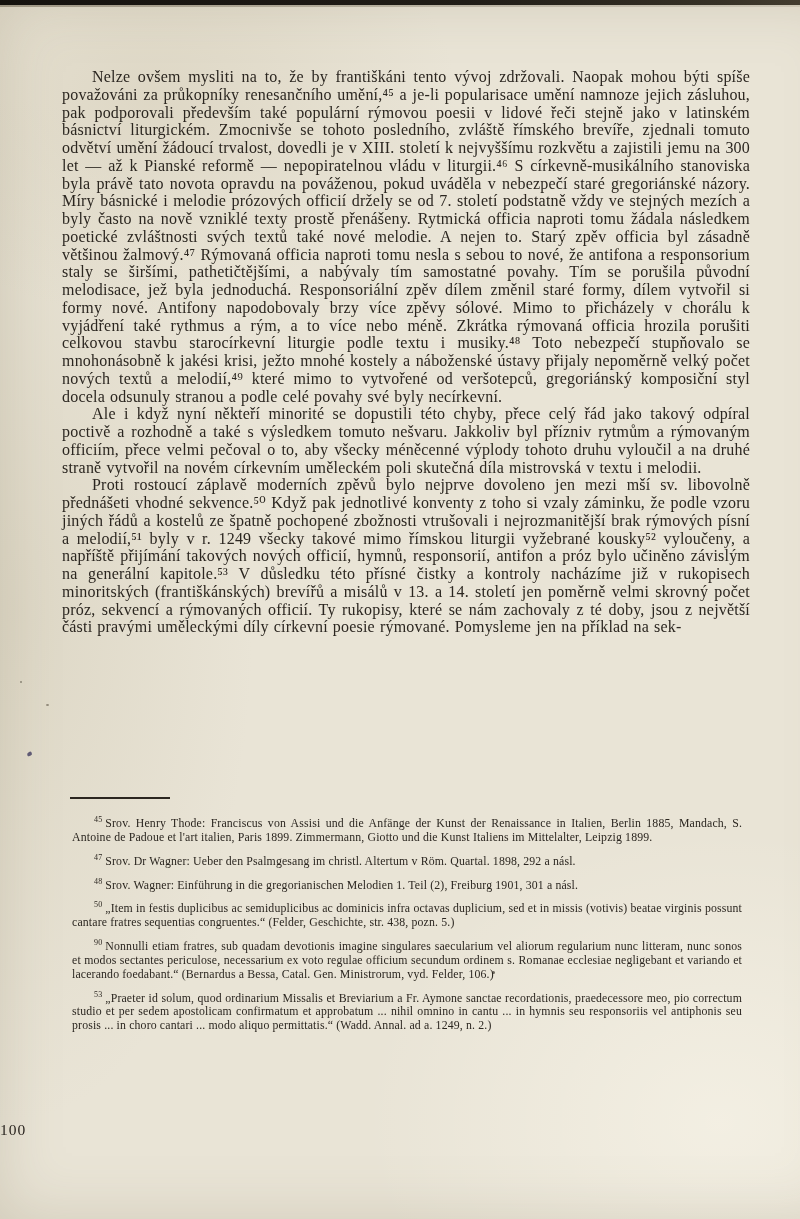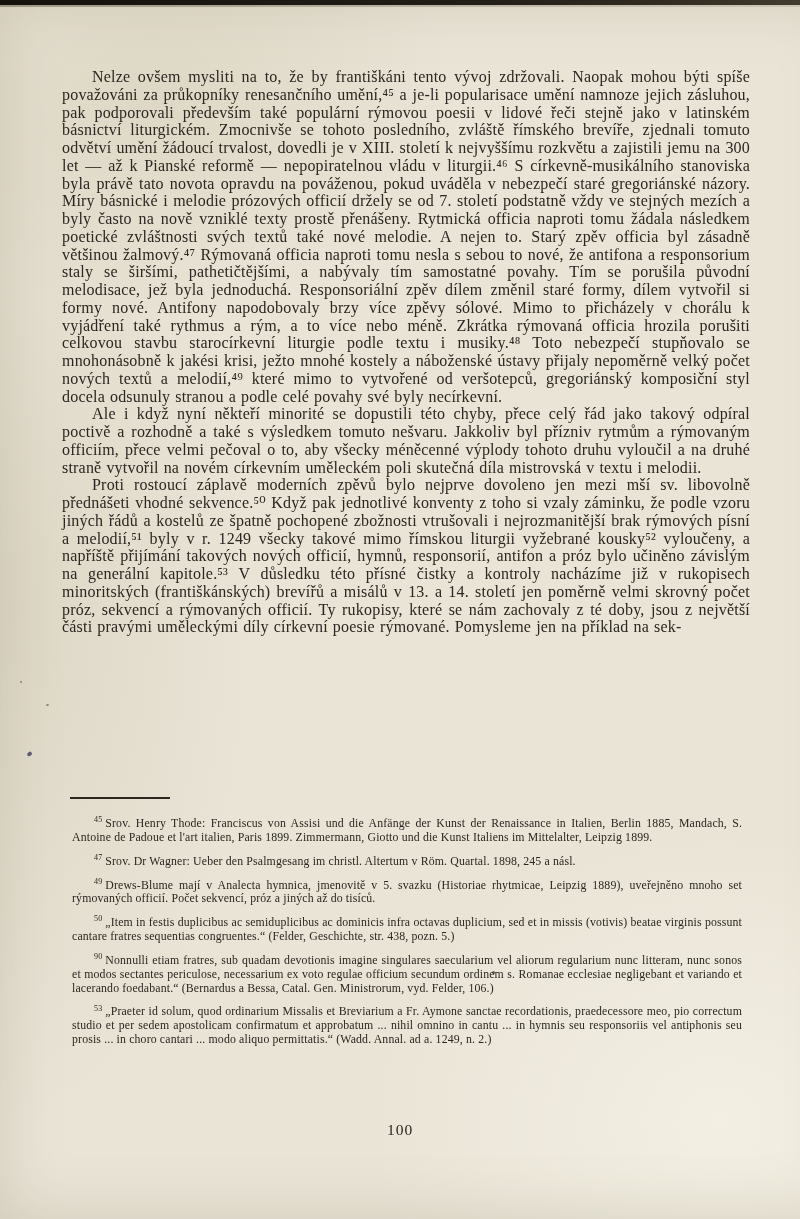--- a/index.html
+++ b/index.html
@@ -49,21 +49,21 @@
   }
   .footnotes p{margin:10px;text-indent:22px;}
   .fn-num{
     font-size:8px;
     vertical-align:super;
     line-height:0;
     padding-right:3px;
   }
   .page-number{
     position:absolute;top:1121px;left:0;width:800px;
-    text-align:center;
+    text-align:left;
     font-size:15.5px;letter-spacing:1px;
   }
   .speck{position:absolute;border-radius:50%;}
   .speck-1{left:27px;top:752px;width:5px;height:4px;background:#4a4566;opacity:.85;transform:rotate(-30deg);border-radius:60% 40% 50% 50%;}
   .speck-2{left:20px;top:681px;width:2px;height:2px;background:#6a6456;opacity:.7;}
   .speck-3{left:46px;top:704px;width:3px;height:2px;background:#5a5344;opacity:.6;}
   .speck-4{left:492px;top:971px;width:3px;height:3px;background:#3f3a30;opacity:.75;}
 </style>
 </head>
 <body>
@@ -79,21 +79,21 @@
   <main class="body-text">
     <p>Nelze ovšem mysliti na to, že by františkáni tento vývoj zdržovali. Naopak mohou býti spíše považováni za průkopníky renesančního umění,⁴⁵ a je-li popularisace umění namnoze jejich zásluhou, pak podporovali především také populární rýmovou poesii v lidové řeči stejně jako v latinském básnictví liturgickém. Zmocnivše se tohoto posledního, zvláště římského brevíře, zjednali tomuto odvětví umění žádoucí trvalost, dovedli je v XIII. století k nejvyššímu rozkvětu a zajistili jemu na 300 let — až k Pianské reformě — nepopiratelnou vládu v liturgii.⁴⁶ S církevně-musikálního stanoviska byla právě tato novota opravdu na pováženou, pokud uváděla v nebezpečí staré gregoriánské názory. Míry básnické i melodie prózových officií držely se od 7. století podstatně vždy ve stejných mezích a byly často na nově vzniklé texty prostě přenášeny. Rytmická officia naproti tomu žádala následkem poetické zvláštnosti svých textů také nové melodie. A nejen to. Starý zpěv officia byl zásadně většinou žalmový.⁴⁷ Rýmovaná officia naproti tomu nesla s sebou to nové, že antifona a responsorium staly se širšími, pathetičtějšími, a nabývaly tím samostatné povahy. Tím se porušila původní melodisace, jež byla jednoduchá. Responsoriální zpěv dílem změnil staré formy, dílem vytvořil si formy nové. Antifony napodobovaly brzy více zpěvy sólové. Mimo to přicházely v chorálu k vyjádření také rythmus a rým, a to více nebo méně. Zkrátka rýmovaná officia hrozila porušiti celkovou stavbu starocírkevní liturgie podle textu i musiky.⁴⁸ Toto nebezpečí stupňovalo se mnohonásobně k jakési krisi, ježto mnohé kostely a náboženské ústavy přijaly nepoměrně velký počet nových textů a melodií,⁴⁹ které mimo to vytvořené od veršotepců, gregoriánský komposiční styl docela odsunuly stranou a podle celé povahy své byly necírkevní.</p>
     <p>Ale i když nyní někteří minorité se dopustili této chyby, přece celý řád jako takový odpíral poctivě a rozhodně a také s výsledkem tomuto nešvaru. Jakkoliv byl přízniv rytmům a rýmovaným officiím, přece velmi pečoval o to, aby všecky méněcenné výplody tohoto druhu vyloučil a na druhé straně vytvořil na novém církevním uměleckém poli skutečná díla mistrovská v textu i melodii.</p>
     <p>Proti rostoucí záplavě moderních zpěvů bylo nejprve dovoleno jen mezi mší sv. libovolně přednášeti vhodné sekvence.⁵⁰ Když pak jednotlivé konventy z toho si vzaly záminku, že podle vzoru jiných řádů a kostelů ze špatně pochopené zbožnosti vtrušovali i nejrozmanitější brak rýmových písní a melodií,⁵¹ byly v r. 1249 všecky takové mimo římskou liturgii vyžebrané kousky⁵² vyloučeny, a napříště přijímání takových nových officií, hymnů, responsorií, antifon a próz bylo učiněno závislým na generální kapitole.⁵³ V důsledku této přísné čistky a kontroly nacházíme již v rukopisech minoritských (františkánských) brevířů a misálů v 13. a 14. století jen poměrně velmi skrovný počet próz, sekvencí a rýmovaných officií. Ty rukopisy, které se nám zachovaly z té doby, jsou z největší části pravými uměleckými díly církevní poesie rýmované. Pomysleme jen na příklad na sek-</p>
   </main>
 
   <div class="fn-rule"></div>
 
   <section class="footnotes">
     <p><sup class="fn-num">45</sup><span>Srov. Henry Thode: Franciscus von Assisi und die Anfänge der Kunst der Renaissance in Italien, Berlin 1885, Mandach, S. Antoine de Padoue et l'art italien, Paris 1899. Zimmermann, Giotto und die Kunst Italiens im Mittelalter, Leipzig 1899.</span></p>
-    <p><sup class="fn-num">47</sup><span>Srov. Dr Wagner: Ueber den Psalmgesang im christl. Altertum v Röm. Quartal. 1898, 245 a násl.</span></p>
-    <p><sup class="fn-num">49</sup><span>Drews-Blume mají v Analecta hymnica, jmenovitě v 5. svazku (Historiae rhytmicae, Leipzig 1889), uveřejněno mnoho set rýmovaných officií. Počet sekvencí, próz a jiných až do tisíců.</span></p>
+    <p><sup class="fn-num">47</sup><span>Srov. Dr Wagner: Ueber den Psalmgesang im christl. Altertum v Röm. Quartal. 1898, 292 a násl.</span></p>
+    <p><sup class="fn-num">48</sup><span>Srov. Wagner: Einführung in die gregorianischen Melodien 1. Teil (2), Freiburg 1901, 301 a násl.</span></p>
     <p><sup class="fn-num">50</sup><span>„Item in festis duplicibus ac semiduplicibus ac dominicis infra octavas duplicium, sed et in missis (votivis) beatae virginis possunt cantare fratres sequentias congruentes.“ (Felder, Geschichte, str. 438, pozn. 5.)</span></p>
     <p><sup class="fn-num">90</sup><span>Nonnulli etiam fratres, sub quadam devotionis imagine singulares saecularium vel aliorum regularium nunc litteram, nunc sonos et modos sectantes periculose, necessarium ex voto regulae officium secundum ordinem s. Romanae ecclesiae negligebant et variando et lacerando foedabant.“ (Bernardus a Bessa, Catal. Gen. Ministrorum, vyd. Felder, 106.)</span></p>
     <p><sup class="fn-num">53</sup><span>„Praeter id solum, quod ordinarium Missalis et Breviarium a Fr. Aymone sanctae recordationis, praedecessore meo, pio correctum studio et per sedem apostolicam confirmatum et approbatum ... nihil omnino in cantu ... in hymnis seu responsoriis vel antiphonis seu prosis ... in choro cantari ... modo aliquo permittatis.“ (Wadd. Annal. ad a. 1249, n. 2.)</span></p>
   </section>
 
   <div class="page-number">100</div>
 </div>
 
 </body></html>

